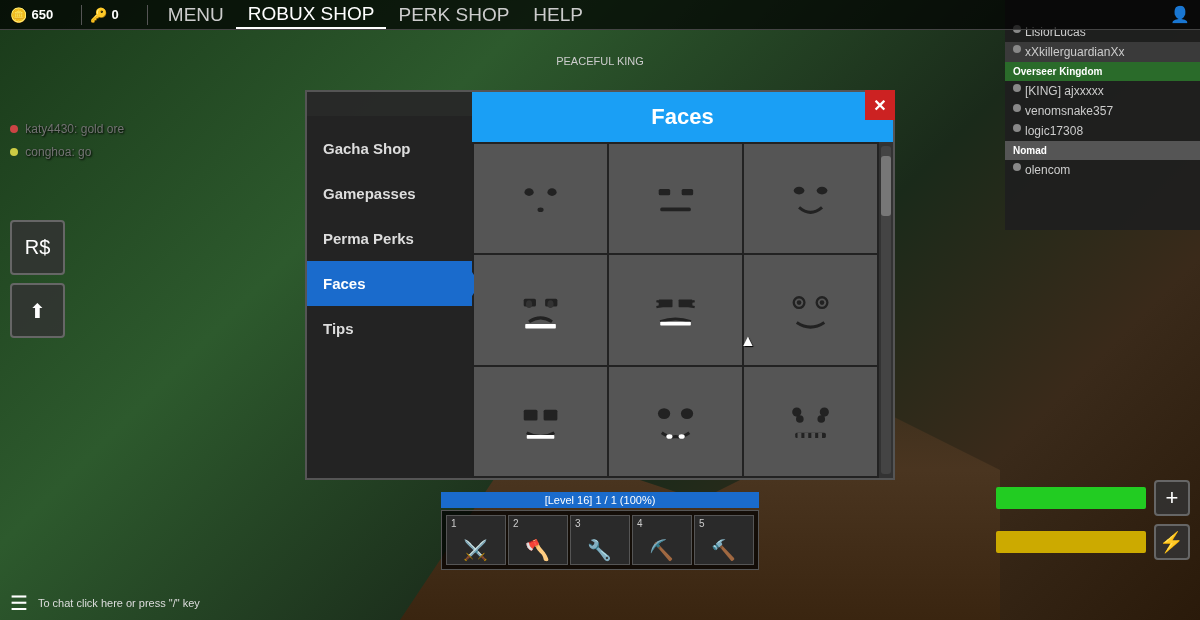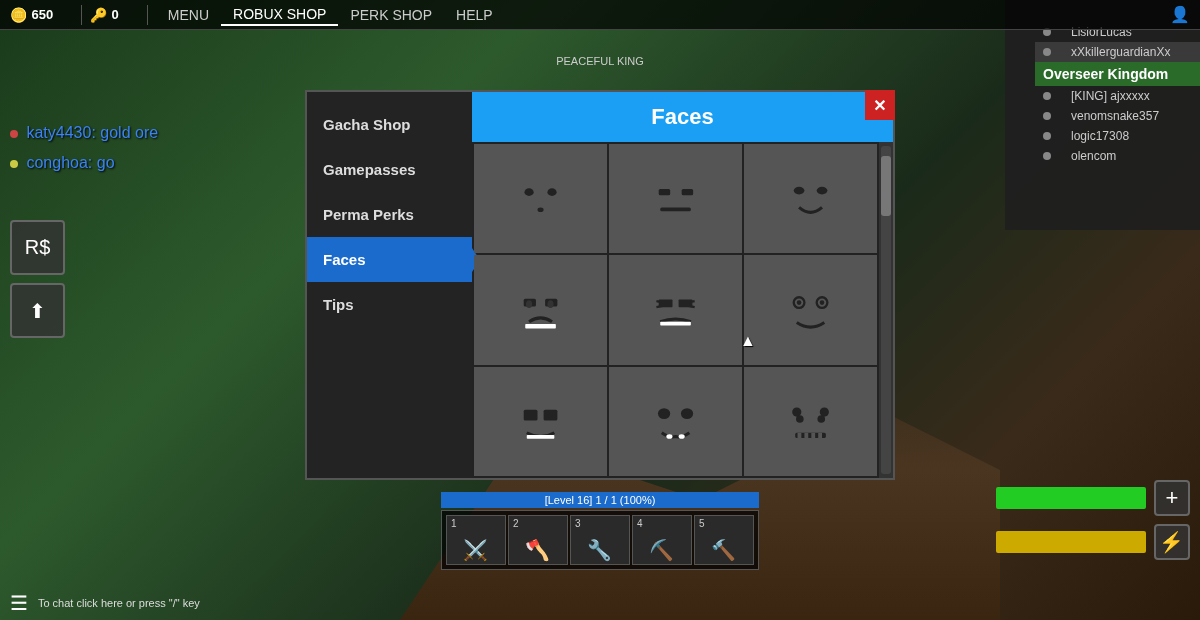--- a/index.html
+++ b/index.html
@@ -61,21 +61,21 @@
 
     .nav-divider {
       width: 1px;
       height: 20px;
       background: #555;
       margin: 0 8px;
     }
 
     .nav-btn {
       color: #ccc;
-      font-size: 14px;
+      font-size: 19px;
       padding: 2px 12px;
       cursor: pointer;
       background: none;
       border: none;
     }
 
     .nav-btn.active {
       color: #fff;
       border-bottom: 2px solid #fff;
     }
@@ -89,22 +89,22 @@
 
     
     .hud-left {
       position: absolute;
       left: 10px;
       top: 40px;
       z-index: 50;
     }
 
     .chat-msg {
-      color: #3b82f6;
-      font-size: 16px;
+      color: #737373;
+      font-size: 12px;
       text-shadow: 1px 1px 2px #000;
       line-height: 1.6;
       margin-bottom: 4px;
     }
 
     .chat-dot {
       display: inline-block;
       width: 8px;
       height: 8px;
       border-radius: 50%;
@@ -147,20 +147,21 @@
       z-index: 200;
       display: flex;
     }
 
     
     .shop-sidebar {
       width: 165px;
       background: rgba(35,35,35,0.95);
       flex-shrink: 0;
       padding-top: 10px;
+      margin-top: 24px;
     }
 
     .shop-sidebar-item {
       padding: 14px 16px;
       color: #ddd;
       font-size: 15px;
       font-weight: bold;
       cursor: pointer;
       position: relative;
     }
@@ -278,30 +279,29 @@
       height: 230px;
       background: rgba(30,30,30,0.92);
       z-index: 50;
       font-size: 12px;
     }
 
     .player-row {
       padding: 3px 8px;
       color: #ccc;
       display: flex;
-      align-items: center;
-      gap: 20px;
-      margin-left: 30px;
+      align-items: flex-start;
+      gap: 4px;
     }
 
     .player-row.kingdom-header {
       background: #2a6b2a;
       color: #fff;
       font-weight: bold;
-      font-size: 14px;
+      font-size: 10px;
       padding: 4px 8px;
     }
 
     .player-row.kingdom-header.red {
       background: #8b1a1a;
     }
 
     .player-row.kingdom-header.gray {
       background: #555;
     }
@@ -643,20 +643,23 @@
     <div class="player-row">
       <span class="player-dot" style="background:#888;"></span>
       <span>venomsnake357</span>
     </div>
 
     <div class="player-row">
       <span class="player-dot" style="background:#888;"></span>
       <span>logic17308</span>
     </div>
 
+    <div class="player-row kingdom-header gray">
+      <span>Nomad</span>
+    </div>
     <div class="player-row">
       <span class="player-dot" style="background:#888;"></span>
       <span>olencom</span>
     </div>
   </div>
 </div>
 
 <div class="inventory-bar">
   <div class="inv-level-bar">
     <span>[Level 16] 1 / 1 (100%)</span>

